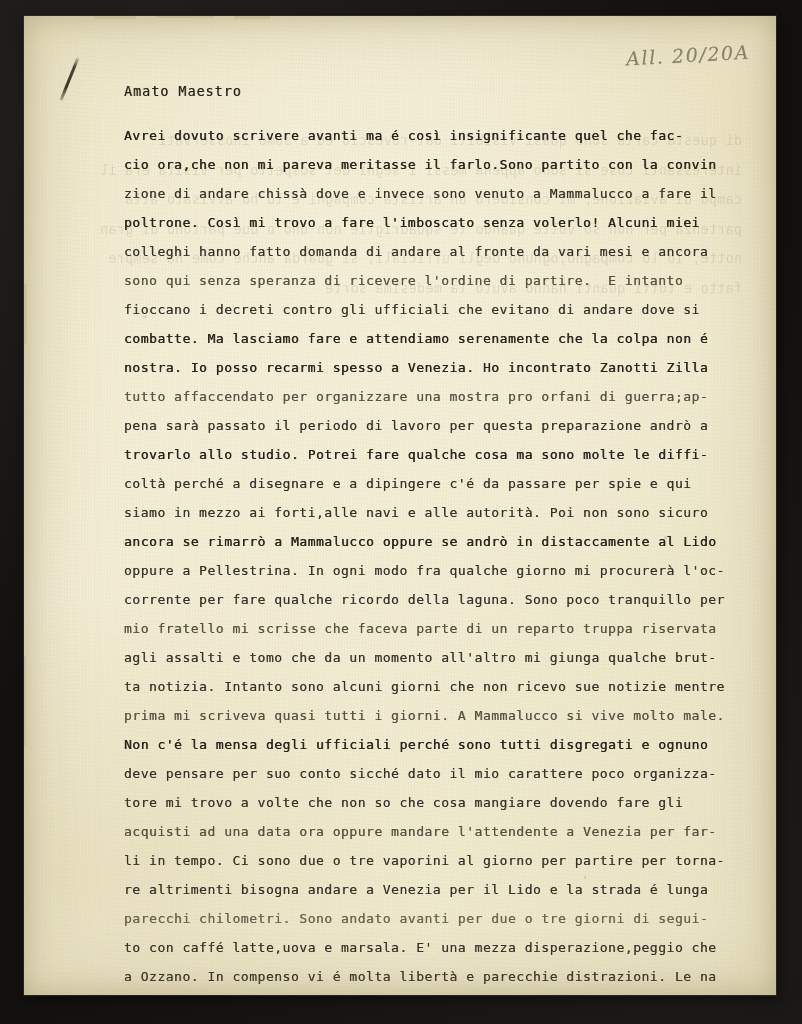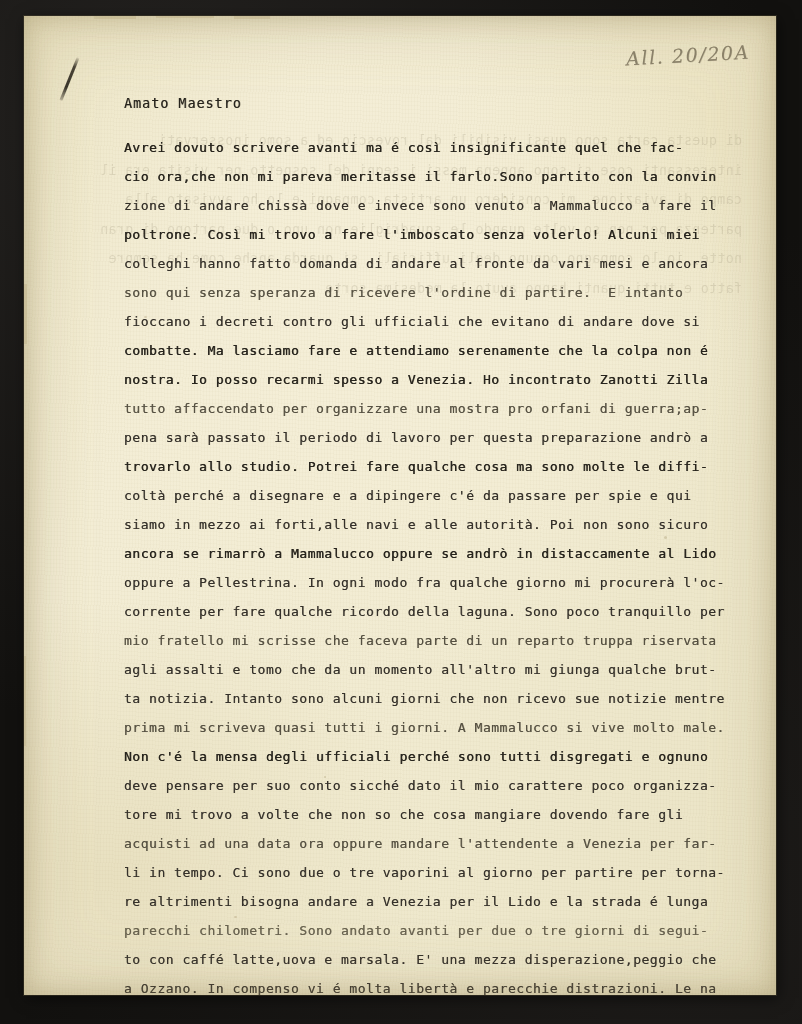--- a/index.html
+++ b/index.html
@@ -96,21 +96,21 @@
     transform: scaleX(-1) translateY(14px);
     filter: blur(0.45px);
     white-space: pre-wrap;
     word-break: break-word;
   }
 
   
   #typescript {
     position: absolute;
     left: 0;
-    top: 12px;
+    top: 0;
     width: 655px;
     height: 979px;
   }
 
   .line {
     position: absolute;
     left: 0;
     width: 752px;
     color: #2f2b24;
     font-family: "DejaVu Sans Mono", monospace;

